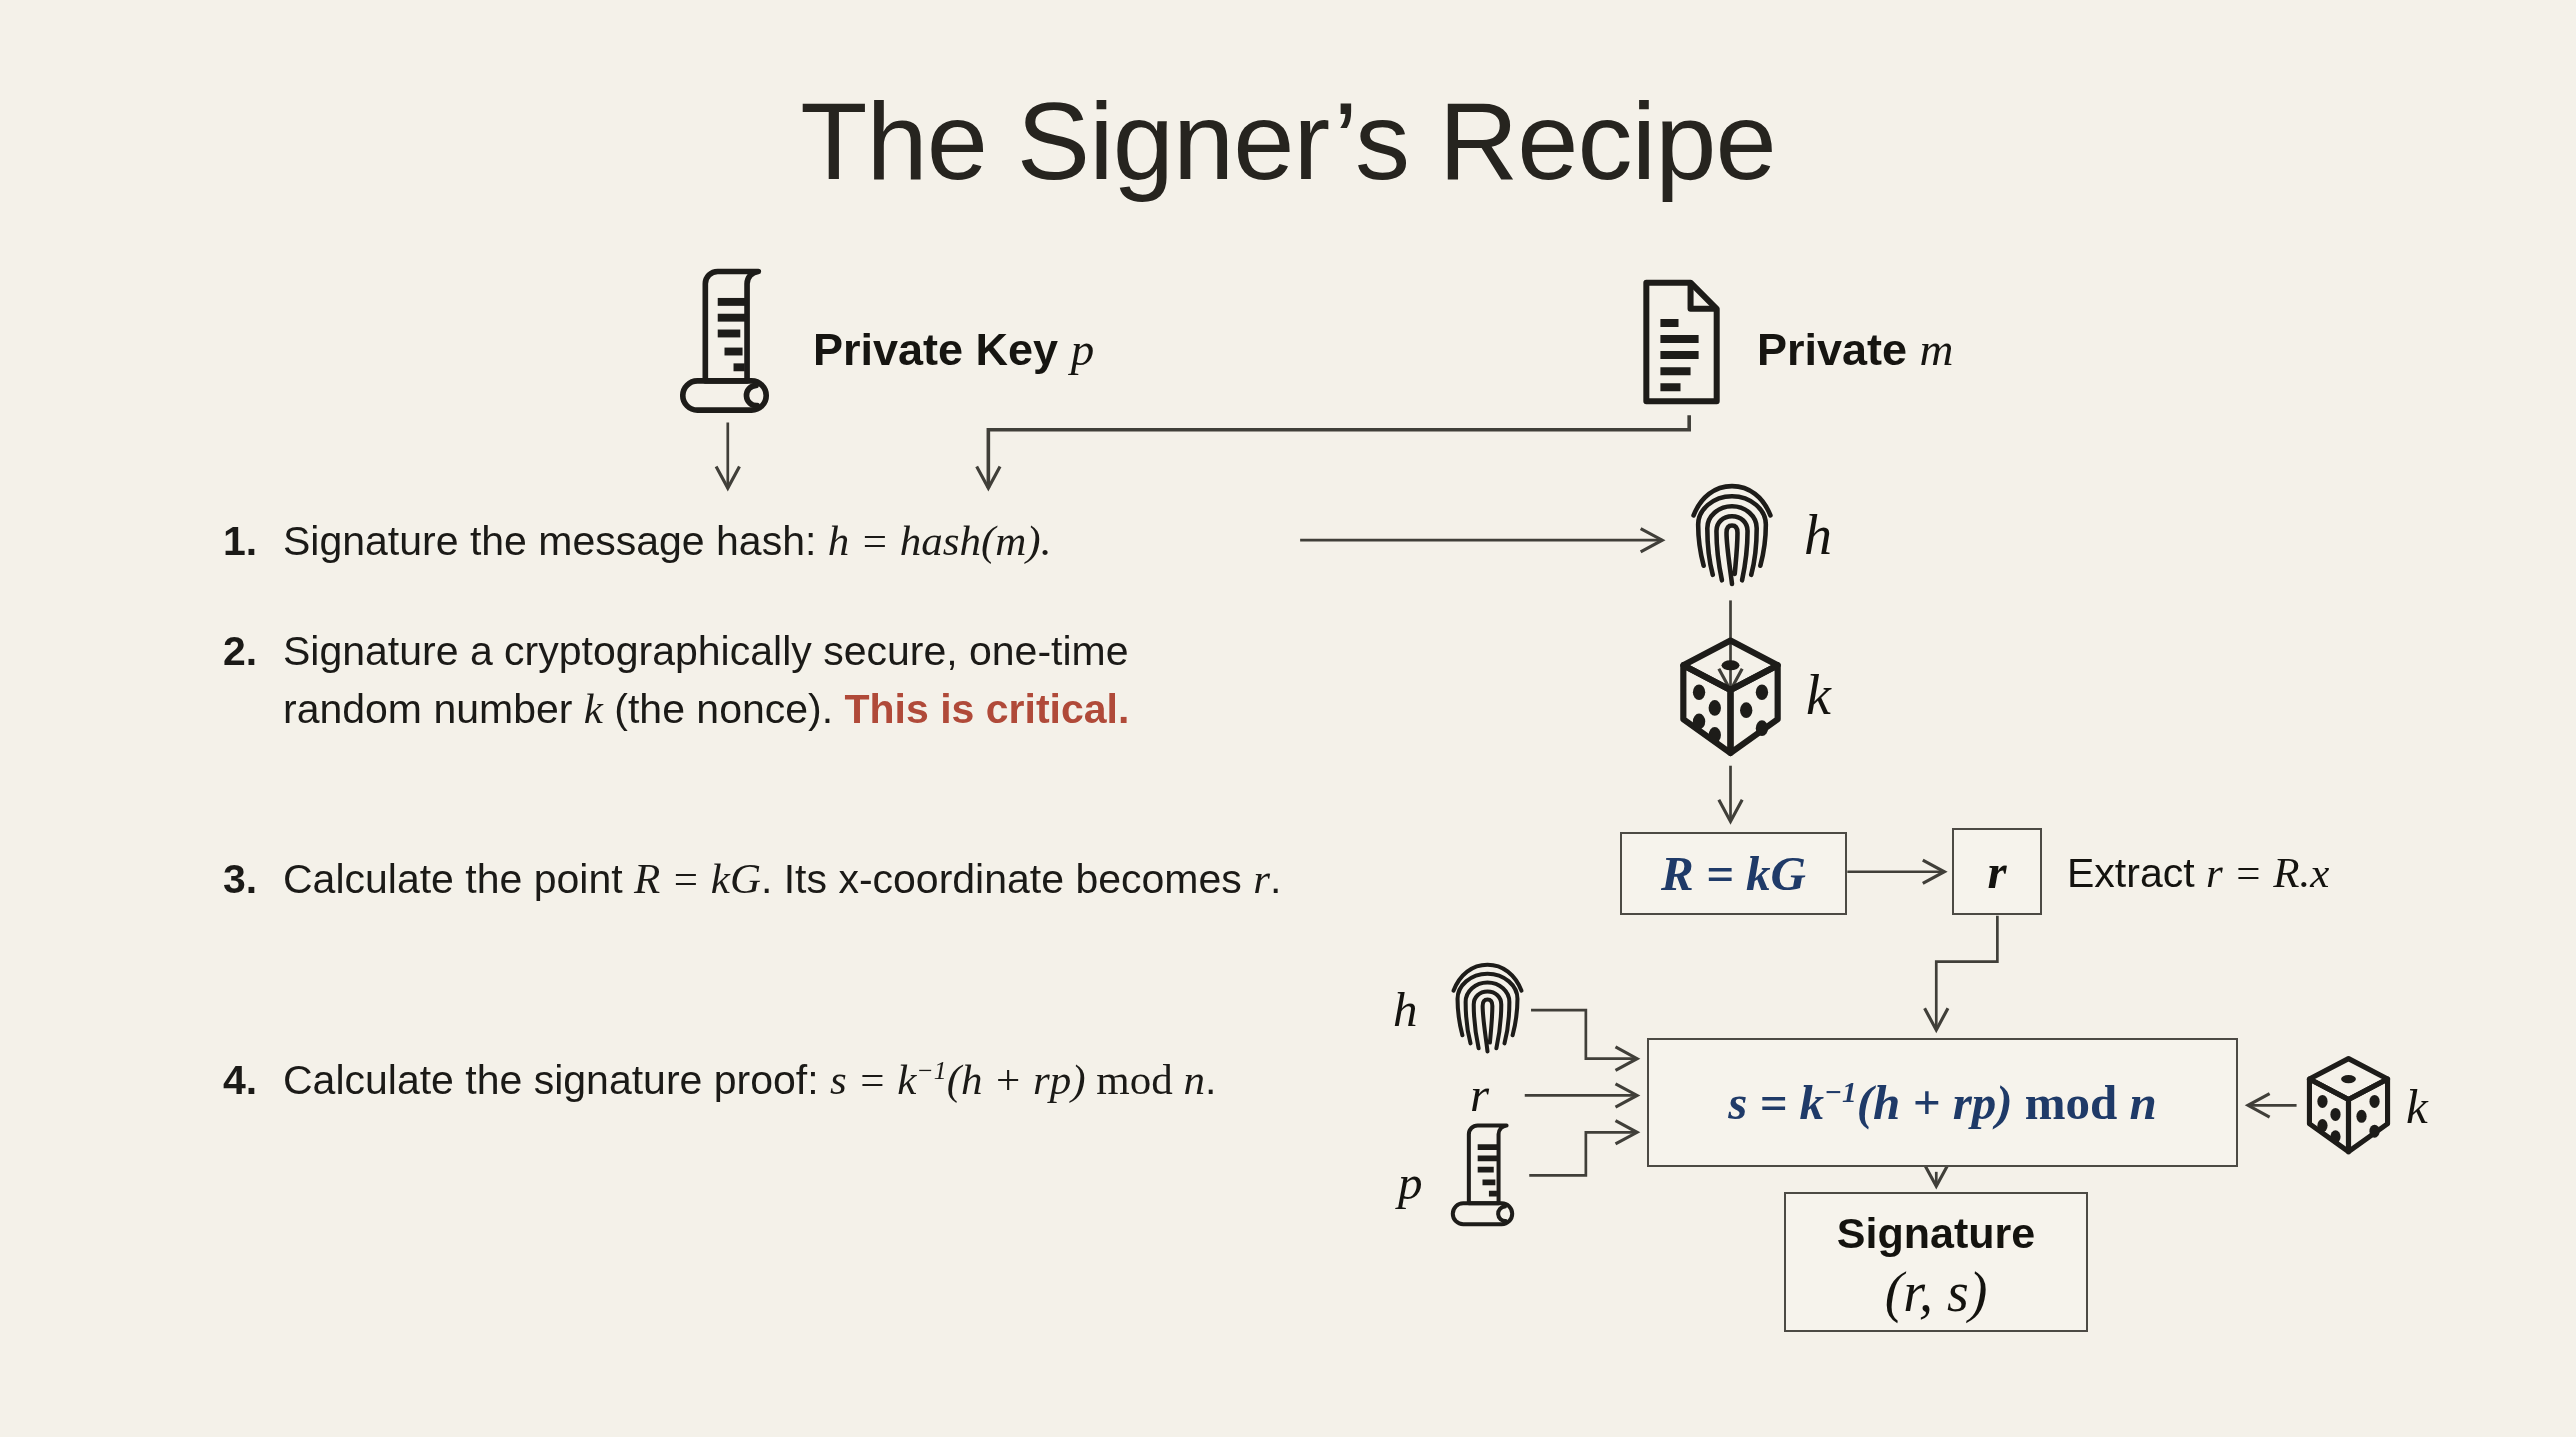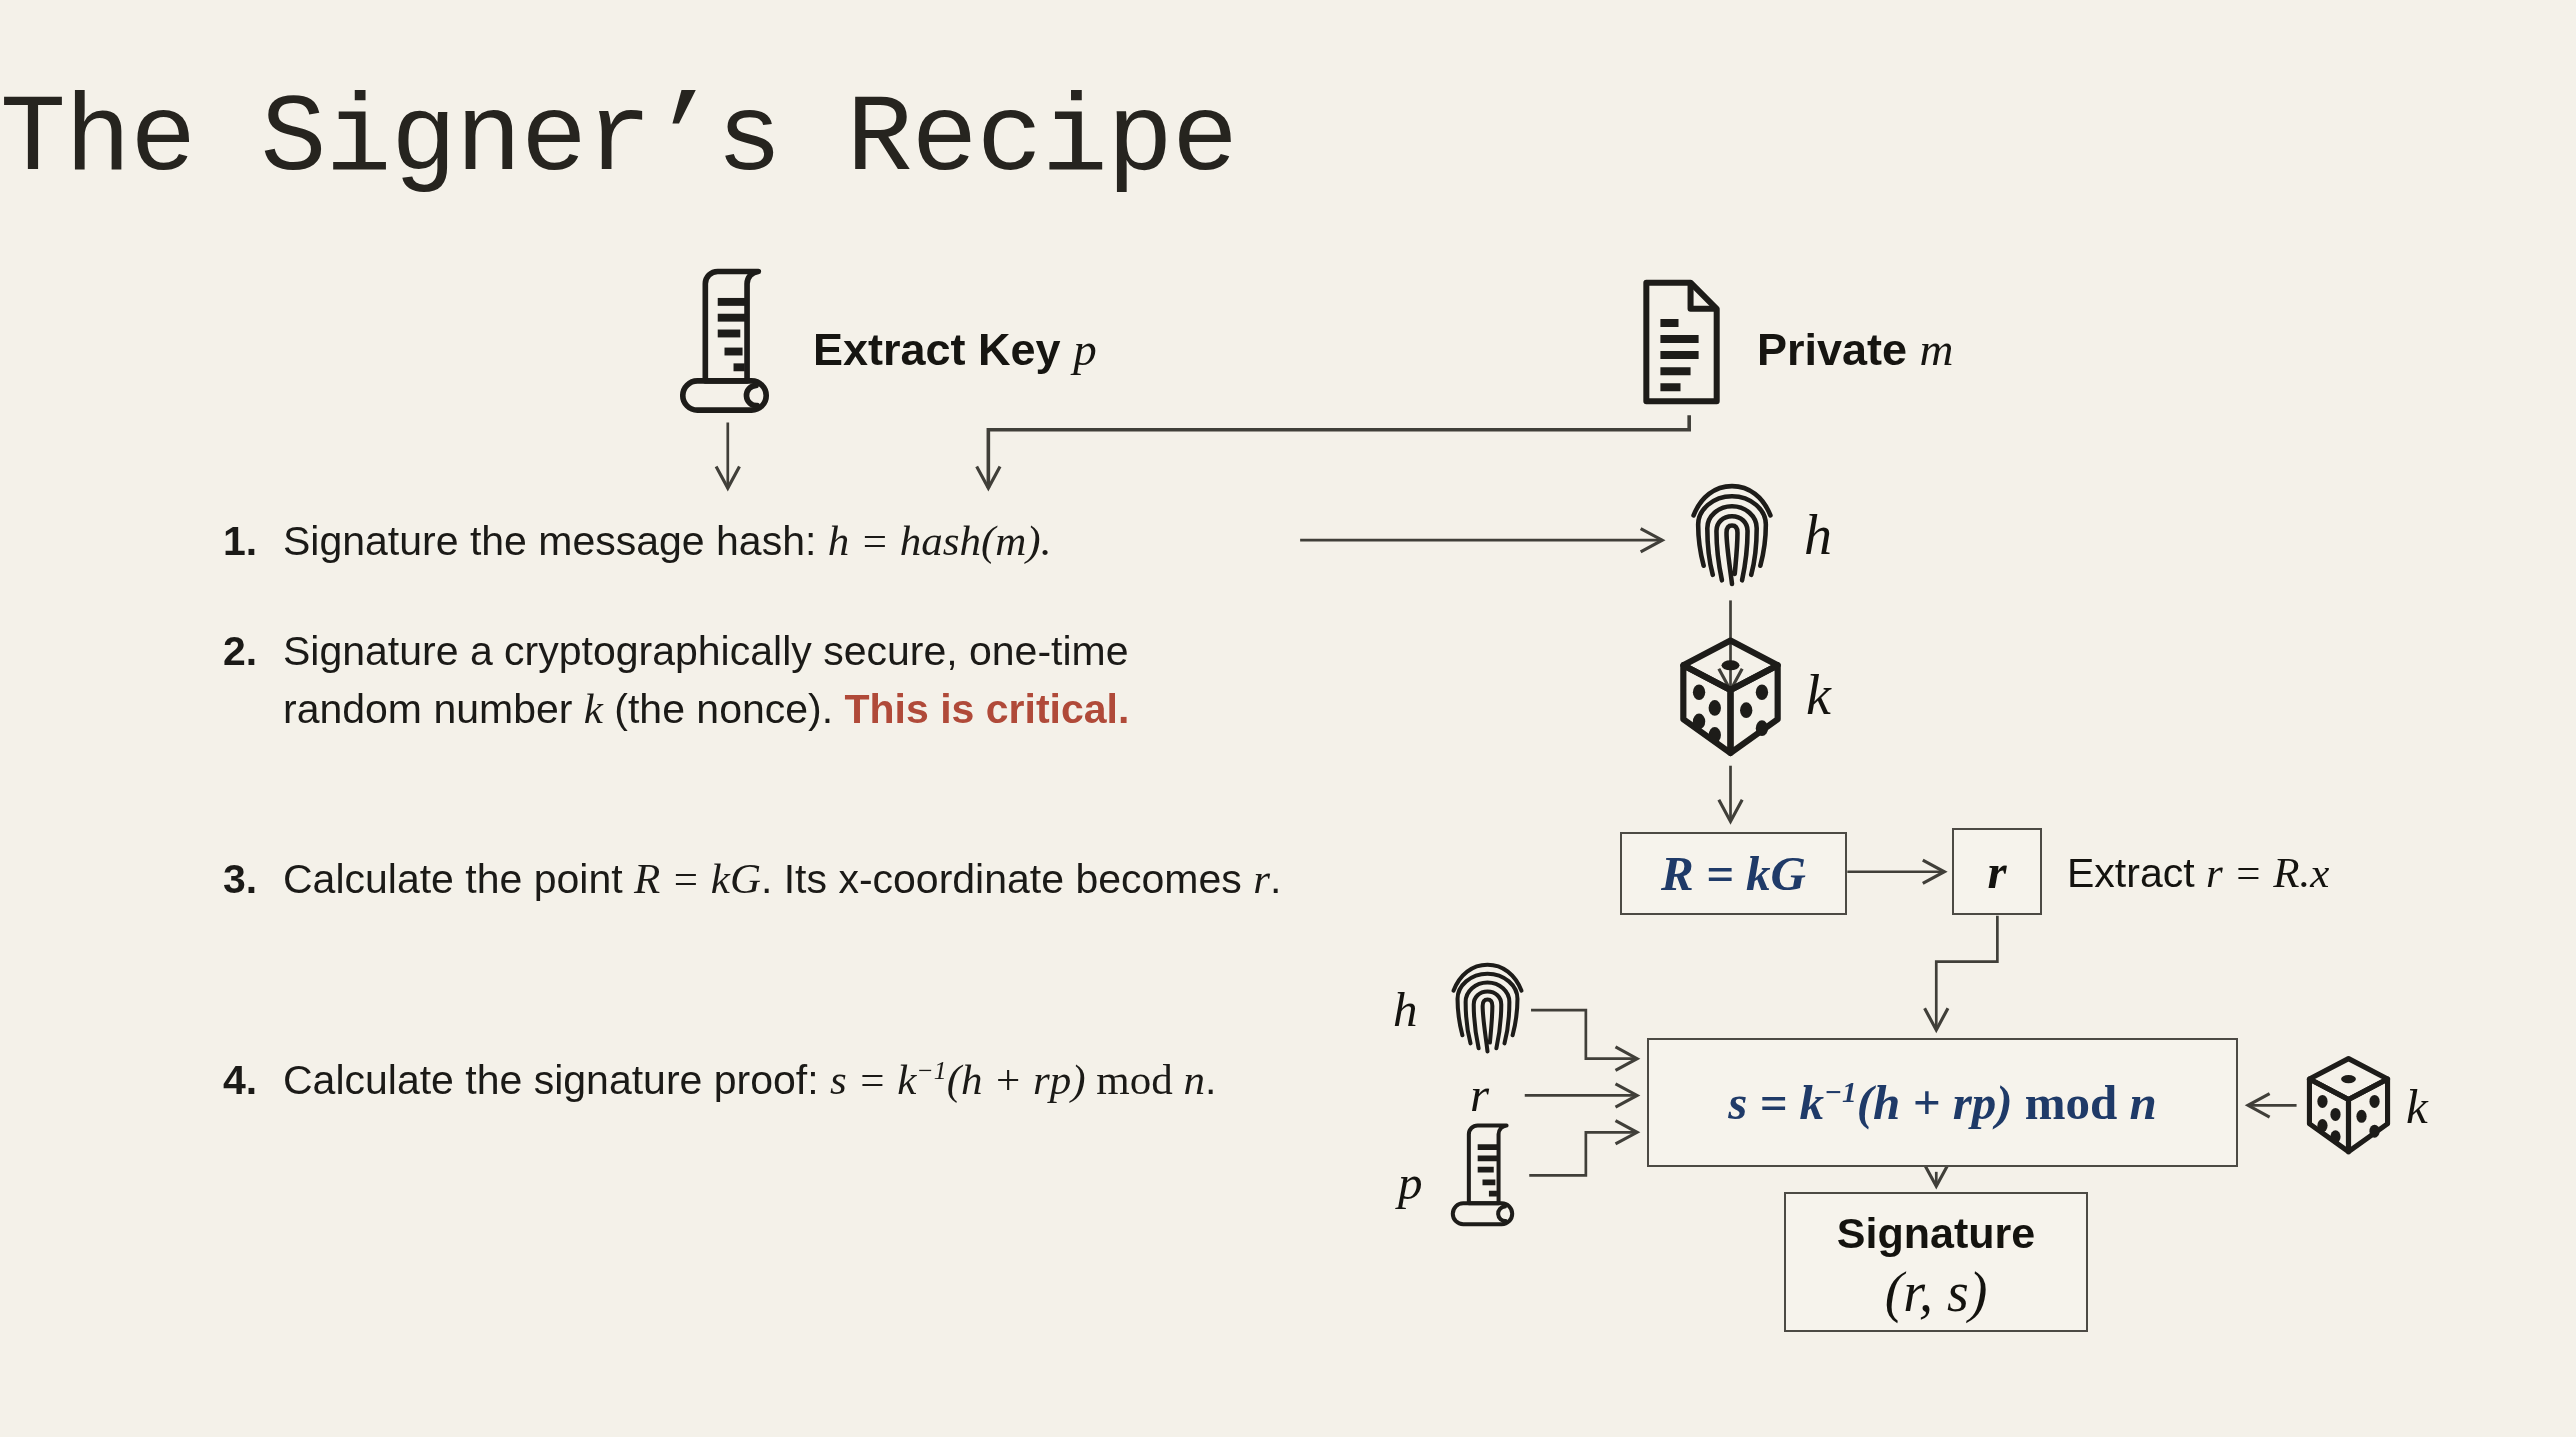--- a/index.html
+++ b/index.html
@@ -7,22 +7,22 @@
     width:2576px;height:1438px;
     background:#f4f1e9;
     font-family:"Liberation Sans",sans-serif;
     color:#1b1a17;
     overflow:hidden;
   }
   .canvas{position:relative;width:2576px;height:1438px;}
   .abs{position:absolute;white-space:nowrap;}
 
   .title{
-    left:0;right:0;top:77px;text-align:left;
-    font-family:Liberation Mono, monospace;
+    left:0;right:0;top:77px;text-align:center;
+    font-family:Liberation Sans, sans-serif;
     font-size:110px;font-weight:400;color:#26241f;
     letter-spacing:-0.9px;
   }
 
   .toplabel{font-size:45px;font-weight:700;color:#161511;}
   .math{font-family:"Liberation Serif",serif;font-style:italic;font-weight:400;}
   .toplabel .math{font-size:47px;font-weight:400;}
 
   .step{font-size:41px;color:#1b1a17;line-height:58px;}
   .step .num{display:inline-block;width:60px;font-weight:700;}
@@ -141,21 +141,21 @@
       <path d="M2155,1304 L2155,1320" marker-end="url(#arrow)"></path>
     </g>
   </svg>
 
   <div class="abs title">The Signer’s Recipe</div>
 
   <svg class="icon" style="left:668px;top:268px" width="113" height="149" viewBox="0 0 126 166">
       <use href="#sym-scroll"></use>
     </svg>
   <div class="abs toplabel" style="left:813px;top:322px;">
-    <span>Extract Key </span><span class="math">p</span>
+    <span>Private Key </span><span class="math">p</span>
   </div>
 
   <svg class="icon" style="left:1628px;top:272px" width="101" height="140" viewBox="0 0 112 156">
       <use href="#sym-document"></use>
     </svg>
   <div class="abs toplabel" style="left:1757px;top:322px;">
     <span>Private </span><span class="math">m</span>
   </div>
 
   <div class="abs step" style="left:223px;top:512px;">

